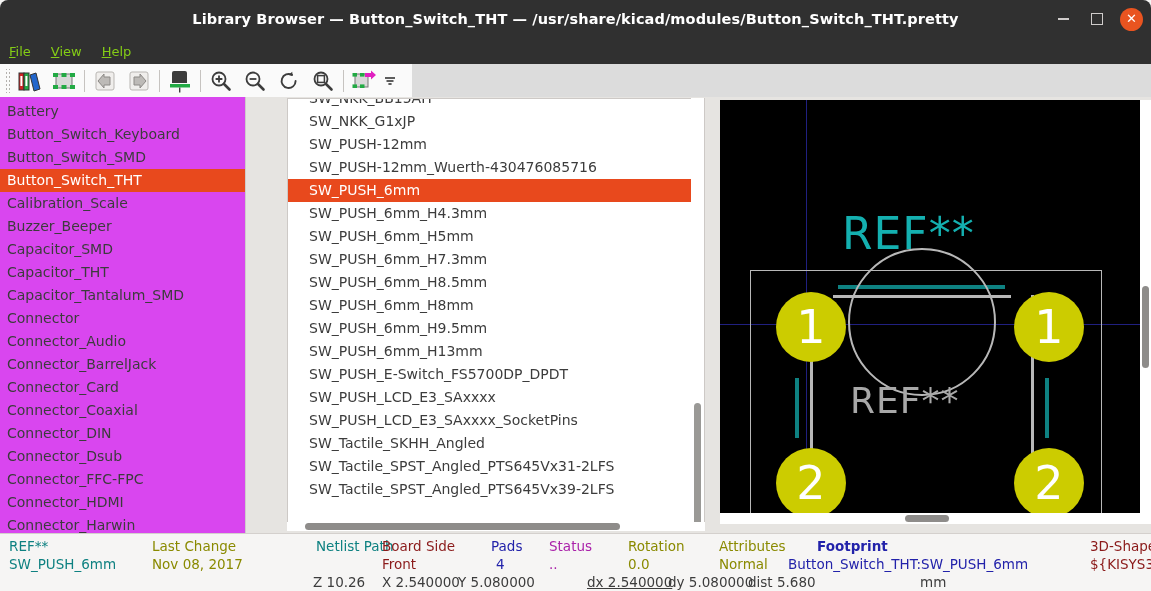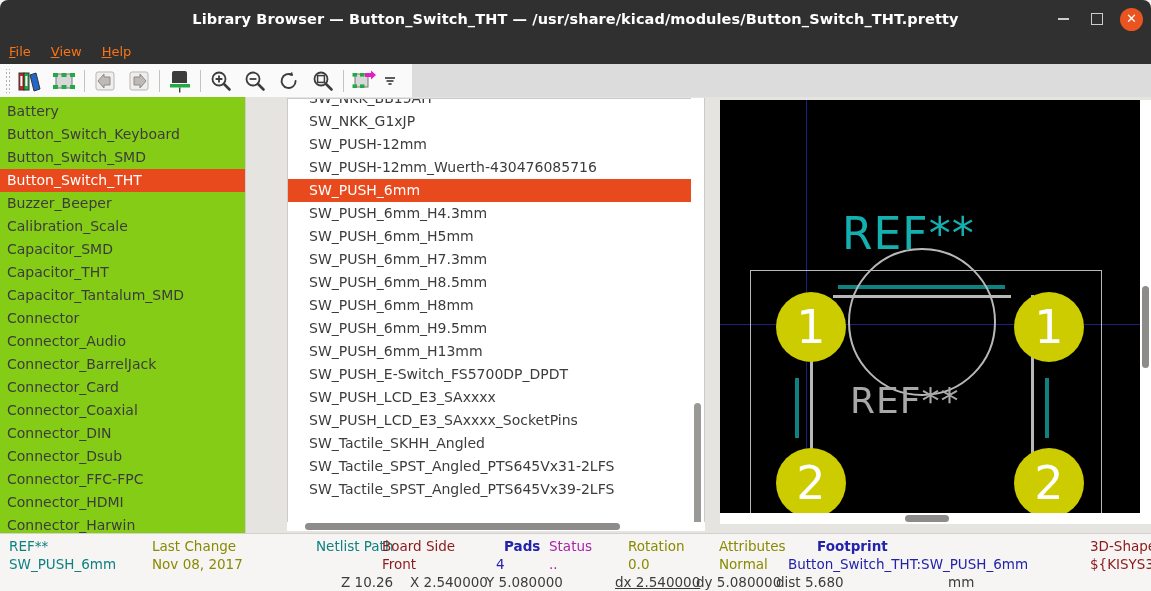--- a/index.html
+++ b/index.html
@@ -40,21 +40,21 @@
   }
   .winbtn.close span { position: relative; top: -1px; }
 
   
   .menubar {
     position: absolute; left: 0; top: 38px; width: 1151px; height: 26px;
     background: #303030; display: flex; align-items: center;
     padding-left: 9px; gap: 20px;
   }
   .menuitem {
-    color: #f97316; font-size: 13px; cursor: default; white-space: nowrap;
+    color: #84cc16; font-size: 13px; cursor: default; white-space: nowrap;
   }
   .menuitem .ul { text-decoration: underline; }
 
   
   .toolbar {
     position: absolute; left: 0; top: 64px; width: 1151px; height: 33px;
     background: #dcdcdc; display: flex; align-items: center;
   }
   .toolbar-inner {
     height: 33px; width: 412px; background: #fafafa;
@@ -72,21 +72,21 @@
   }
   .tb-sep { width: 1px; height: 22px; background: #c6c3c0; margin: 0 3px; }
   .tb-drop { width: 18px; height: 29px; display: flex; align-items: center; justify-content: center; }
 
   
   .main { position: absolute; left: 0; top: 97px; width: 1151px; height: 436px; background: #e6e4e1; }
 
   
   .libpanel {
     position: absolute; left: 0; top: 0; width: 246px; height: 436px;
-    background: #84cc16; border-right: 1px solid #cfcccb;
+    background: #d946ef; border-right: 1px solid #cfcccb;
     overflow: hidden;
   }
   .liblist { position: absolute; left: 0; top: 3px; width: 272px; }
   .librow {
     height: 23px; line-height: 23px; padding-left: 7px;
     font-size: 14px; color: #3c3c3c; white-space: nowrap; cursor: default;
   }
   .librow.sel { background: #e8491d; color: #ffffff; }
 
   .vscroll-track {
@@ -169,21 +169,21 @@
     background: #f6f5f4; border-top: 1px solid #d4d0cd;
   }
   .st { position: absolute; font-size: 13.5px; white-space: nowrap; }
   .st-label { font-size: 13.5px; }
   .st-val { font-size: 13.5px; }
   .c-teal { color: #0e8181; }
   .c-olive { color: #8a8a00; }
   .c-maroon { color: #8b1a1a; }
   .c-blue { color: #2222aa; }
   .c-magenta { color: #aa22aa; }
-  .c-dark { color: #3c3c3c; margin-left: 28px; }
+  .c-dark { color: #3c3c3c; }
 </style>
 </head>
 <body>
 
 <div id="app">
 
   <div class="titlebar">
     <div class="titlebar-text">Library Browser — Button_Switch_THT — /usr/share/kicad/modules/Button_Switch_THT.pretty</div>
     <div class="wincontrols">
       <div class="winbtn min"></div>
@@ -307,22 +307,22 @@
   </div>
 
   <div class="main">
 
     <div class="libpanel">
       <div class="liblist" id="lib-list">
           <div class="librow">Battery</div>
           <div class="librow">Button_Switch_Keyboard</div>
           <div class="librow">Button_Switch_SMD</div>
           <div class="librow sel">Button_Switch_THT</div>
+          <div class="librow">Calibration_Scale</div>
           <div class="librow">Buzzer_Beeper</div>
-          <div class="librow">Calibration_Scale</div>
           <div class="librow">Capacitor_SMD</div>
           <div class="librow">Capacitor_THT</div>
           <div class="librow">Capacitor_Tantalum_SMD</div>
           <div class="librow">Connector</div>
           <div class="librow">Connector_Audio</div>
           <div class="librow">Connector_BarrelJack</div>
           <div class="librow">Connector_Card</div>
           <div class="librow">Connector_Coaxial</div>
           <div class="librow">Connector_DIN</div>
           <div class="librow">Connector_Dsub</div>
@@ -423,21 +423,21 @@
 
     <div class="st st-label c-olive" style="left:152px; top:4px;">Last Change</div>
     <div class="st st-val   c-olive" style="left:152px; top:22px;">Nov 08, 2017</div>
 
     <div class="st st-label c-teal" style="left:268px; top:4px;margin-left:48px;">Netlist Path</div>
     <div class="st st-val   c-teal" style="left:268px; top:22px;"></div>
 
     <div class="st st-label c-maroon" style="left:382px; top:4px;">Board Side</div>
     <div class="st st-val   c-maroon" style="left:382px; top:22px;">Front</div>
 
-    <div class="st st-label c-blue" style="left:504px; top:4px;font-weight:bold;">Pads</div>
+    <div class="st st-label c-blue" style="left:491px; top:4px;">Pads</div>
     <div class="st st-val   c-blue" style="left:496px; top:22px;">4</div>
 
     <div class="st st-label c-magenta" style="left:549px; top:4px;">Status</div>
     <div class="st st-val   c-magenta" style="left:549px; top:22px;">..</div>
 
     <div class="st st-label c-olive" style="left:628px; top:4px;">Rotation</div>
     <div class="st st-val   c-olive" style="left:628px; top:22px;">0.0</div>
 
     <div class="st st-label c-olive" style="left:719px; top:4px;">Attributes</div>
     <div class="st st-val   c-olive" style="left:719px; top:22px;">Normal</div>

